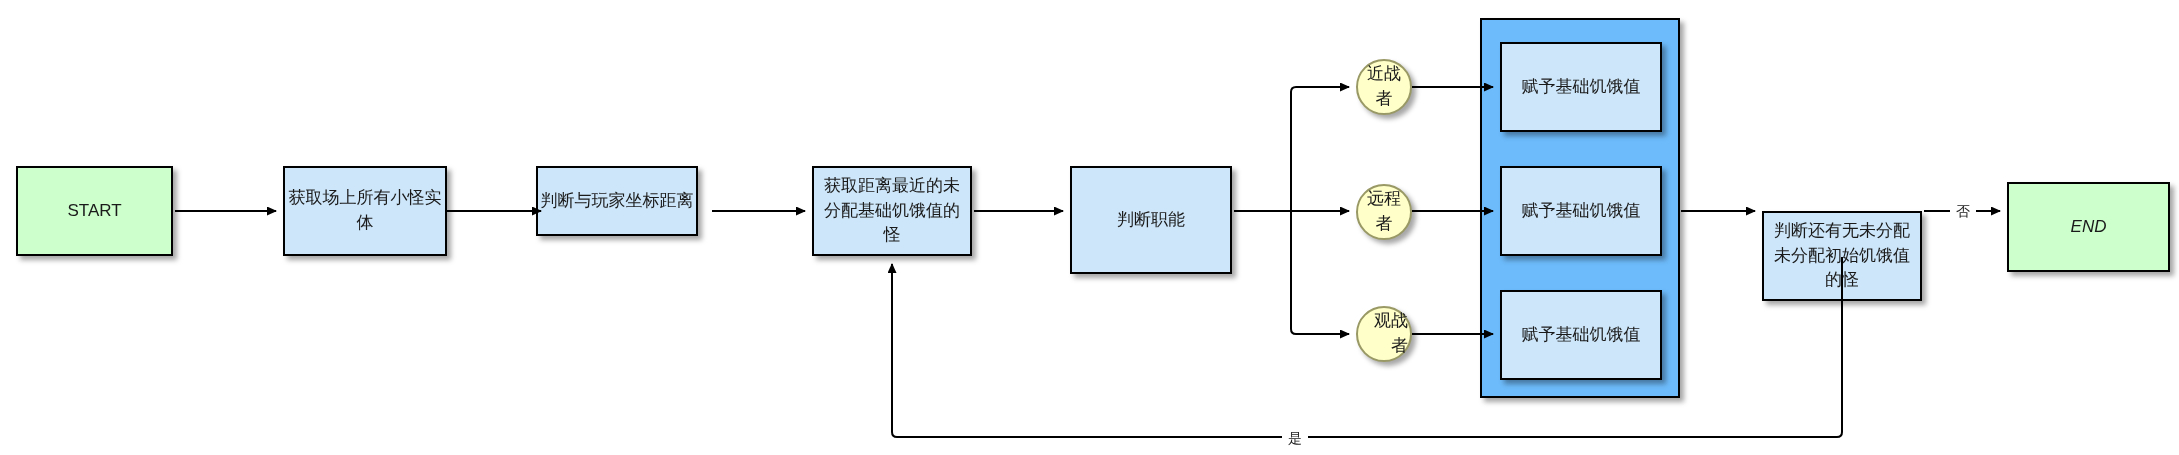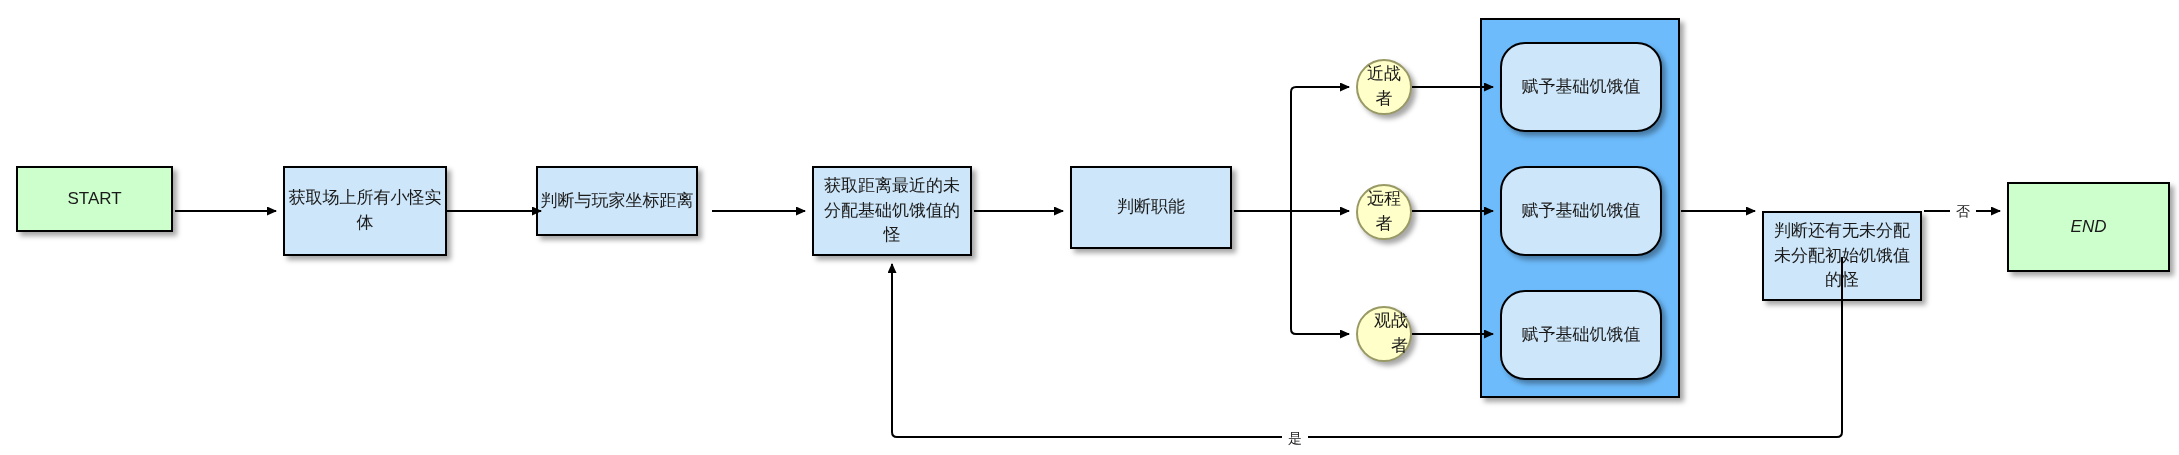--- a/index.html
+++ b/index.html
@@ -33,21 +33,21 @@
     border:2px solid var(--circle-border);
   }
   .edge-label{
     position:absolute;background:var(--canvas-bg);padding:0 6px;font-size:14px;
     transform:translate(-50%,-50%);z-index:30;line-height:1.2;
   }
   svg.edges{position:absolute;left:0;top:0;z-index:20;pointer-events:none;}
   svg.edges path{stroke:var(--line-color);stroke-width:2;fill:none;}
   svg.edges .arrowhead{fill:var(--line-color);stroke:none;}
   .node{z-index:10;}
-  .inner{z-index:12;border-radius:25px;}
+  .inner{z-index:12;}
 </style>
 </head>
 <body>
 
 <div class="canvas">
 
   <svg class="edges" width="2179" height="455" viewBox="0 0 2179 455">
     <defs>
       <marker id="arrow" markerWidth="11" markerHeight="9" refX="9" refY="4.5" orient="auto" markerUnits="userSpaceOnUse">
         <path class="arrowhead" d="M0,0 L10,4.5 L0,9 z"></path>
@@ -62,37 +62,37 @@
     <path d="M1291,211 H1349" marker-end="url(#arrow)"></path>
     <path d="M1291,211 V329 Q1291,334 1296,334 H1349" marker-end="url(#arrow)"></path>
     <path d="M1412,87 H1493" marker-end="url(#arrow)"></path>
     <path d="M1412,211 H1493" marker-end="url(#arrow)"></path>
     <path d="M1412,334 H1493" marker-end="url(#arrow)"></path>
     <path d="M1681,211 H1755" marker-end="url(#arrow)"></path>
     <path d="M1924,211 H2000" marker-end="url(#arrow)"></path>
     <path d="M1842,257 V432 Q1842,437 1837,437 H897 Q892,437 892,432 V264" marker-end="url(#arrow)"></path>
   </svg>
 
-  <div class="node terminal" style="left:16px;top:166px;width:157px;height:66px;">
+  <div class="node terminal" style="left:16px;top:166px;width:157px;height:90px;">
     <span>START</span>
   </div>
 
   <div class="node process" style="left:283px;top:166px;width:164px;height:90px;">
     <span>获取场上所有小怪实体</span>
   </div>
 
   <div class="node process" style="left:536px;top:166px;width:162px;height:70px;">
     <span>判断与玩家坐标距离</span>
   </div>
 
   <div class="node process" style="left:812px;top:166px;width:160px;height:90px;">
     <span>获取距离最近的未分配基础饥饿值的怪</span>
   </div>
 
-  <div class="node process" style="left:1070px;top:166px;width:162px;height:83px;align-items:center;">
+  <div class="node process" style="left:1070px;top:166px;width:162px;height:108px;align-items:center;">
     <span>判断职能</span>
   </div>
 
   <div class="node circle" style="left:1356px;top:59px;width:56px;height:56px;">
     <span>近战者</span>
   </div>
 
   <div class="node circle" style="left:1356px;top:184px;width:56px;height:56px;">
     <span>远程者</span>
   </div>

